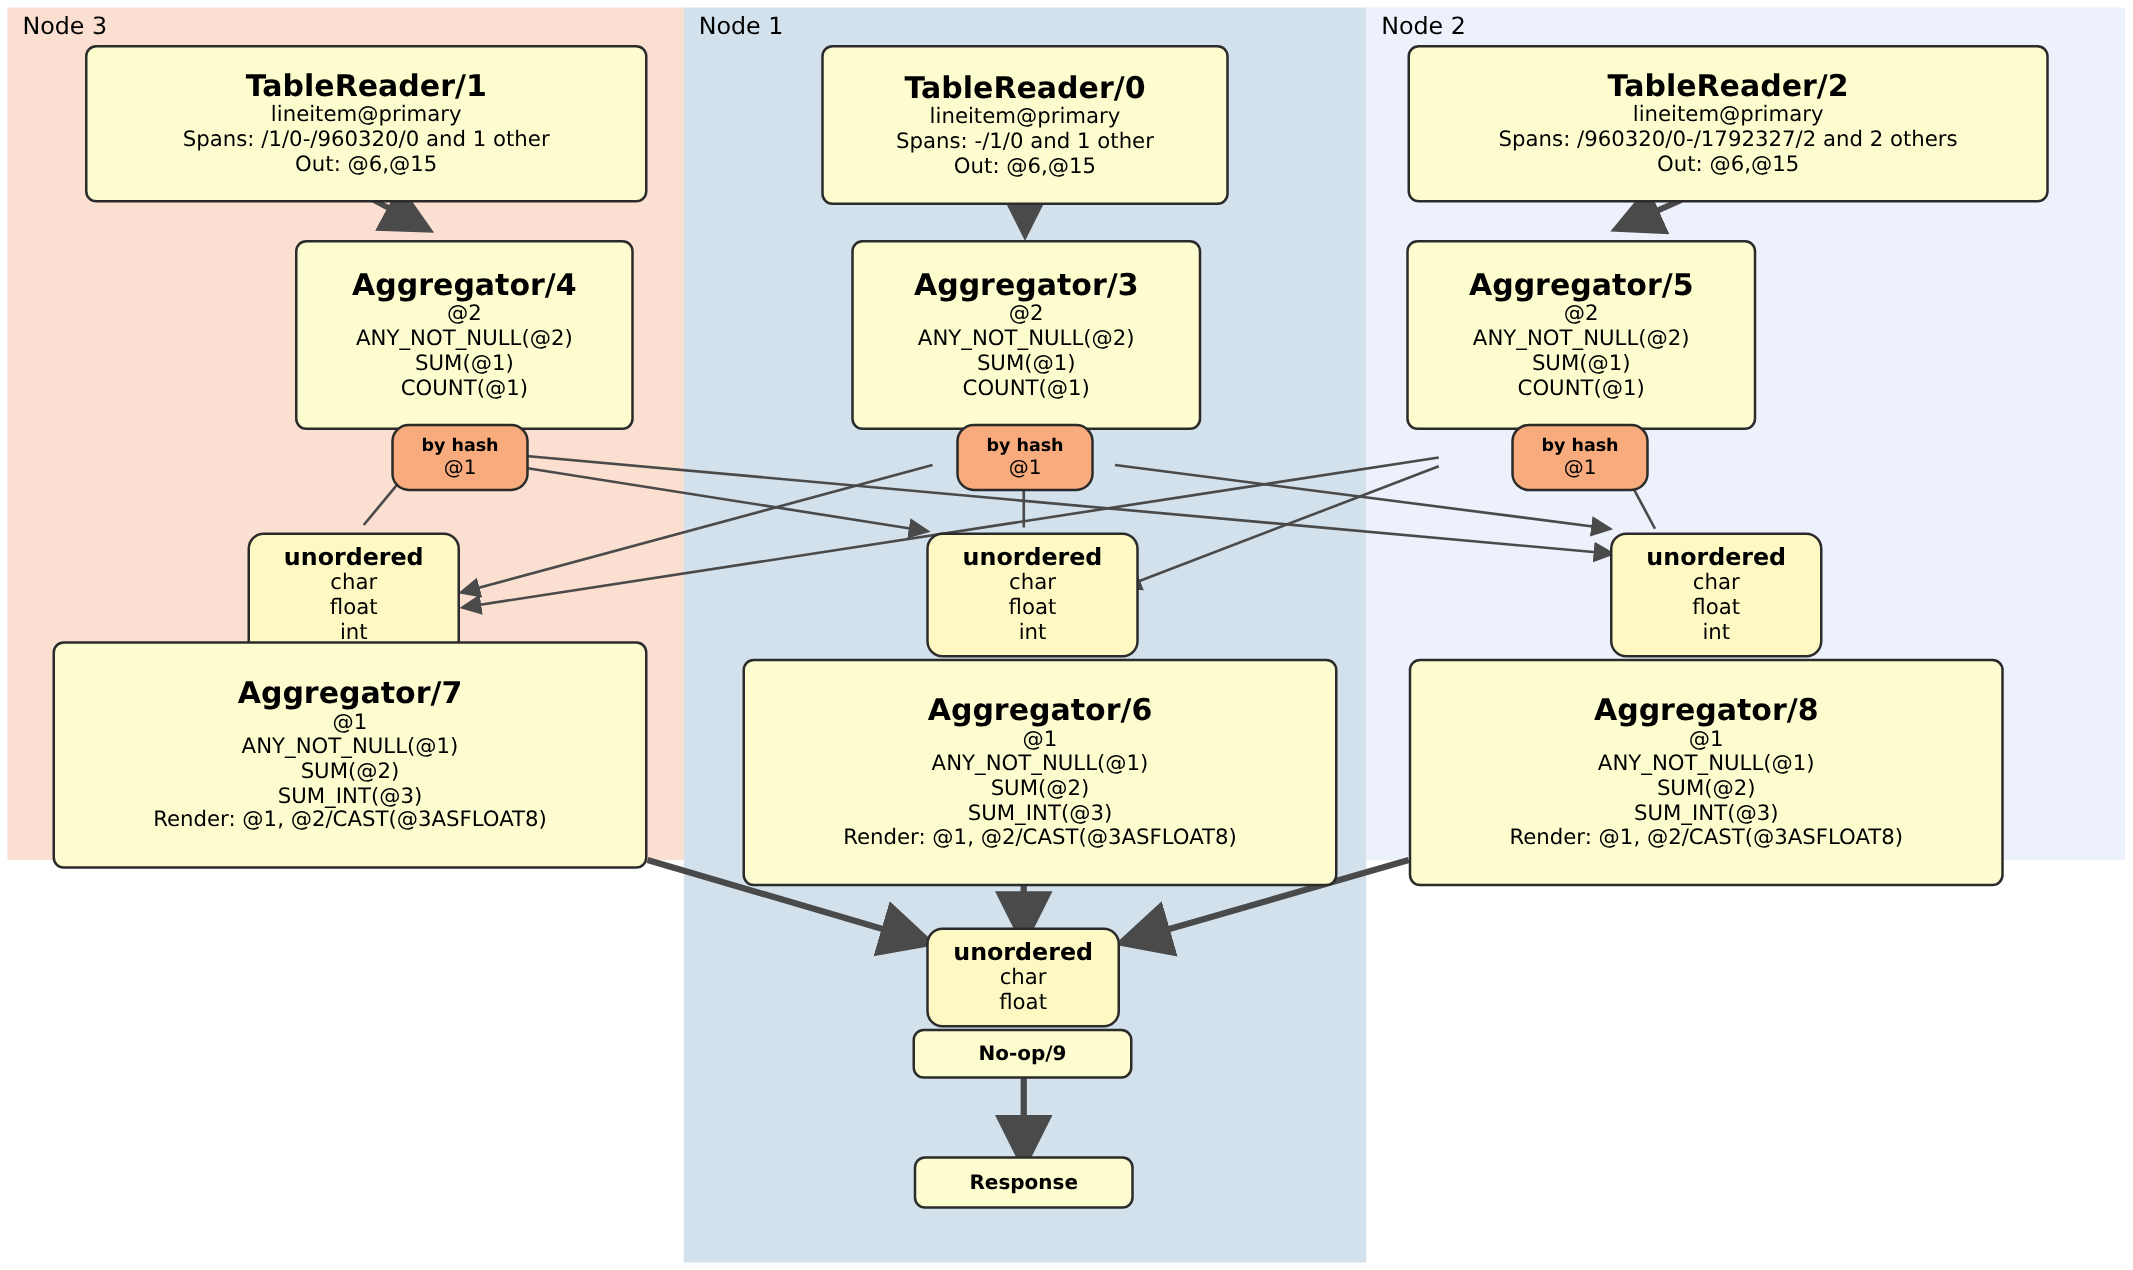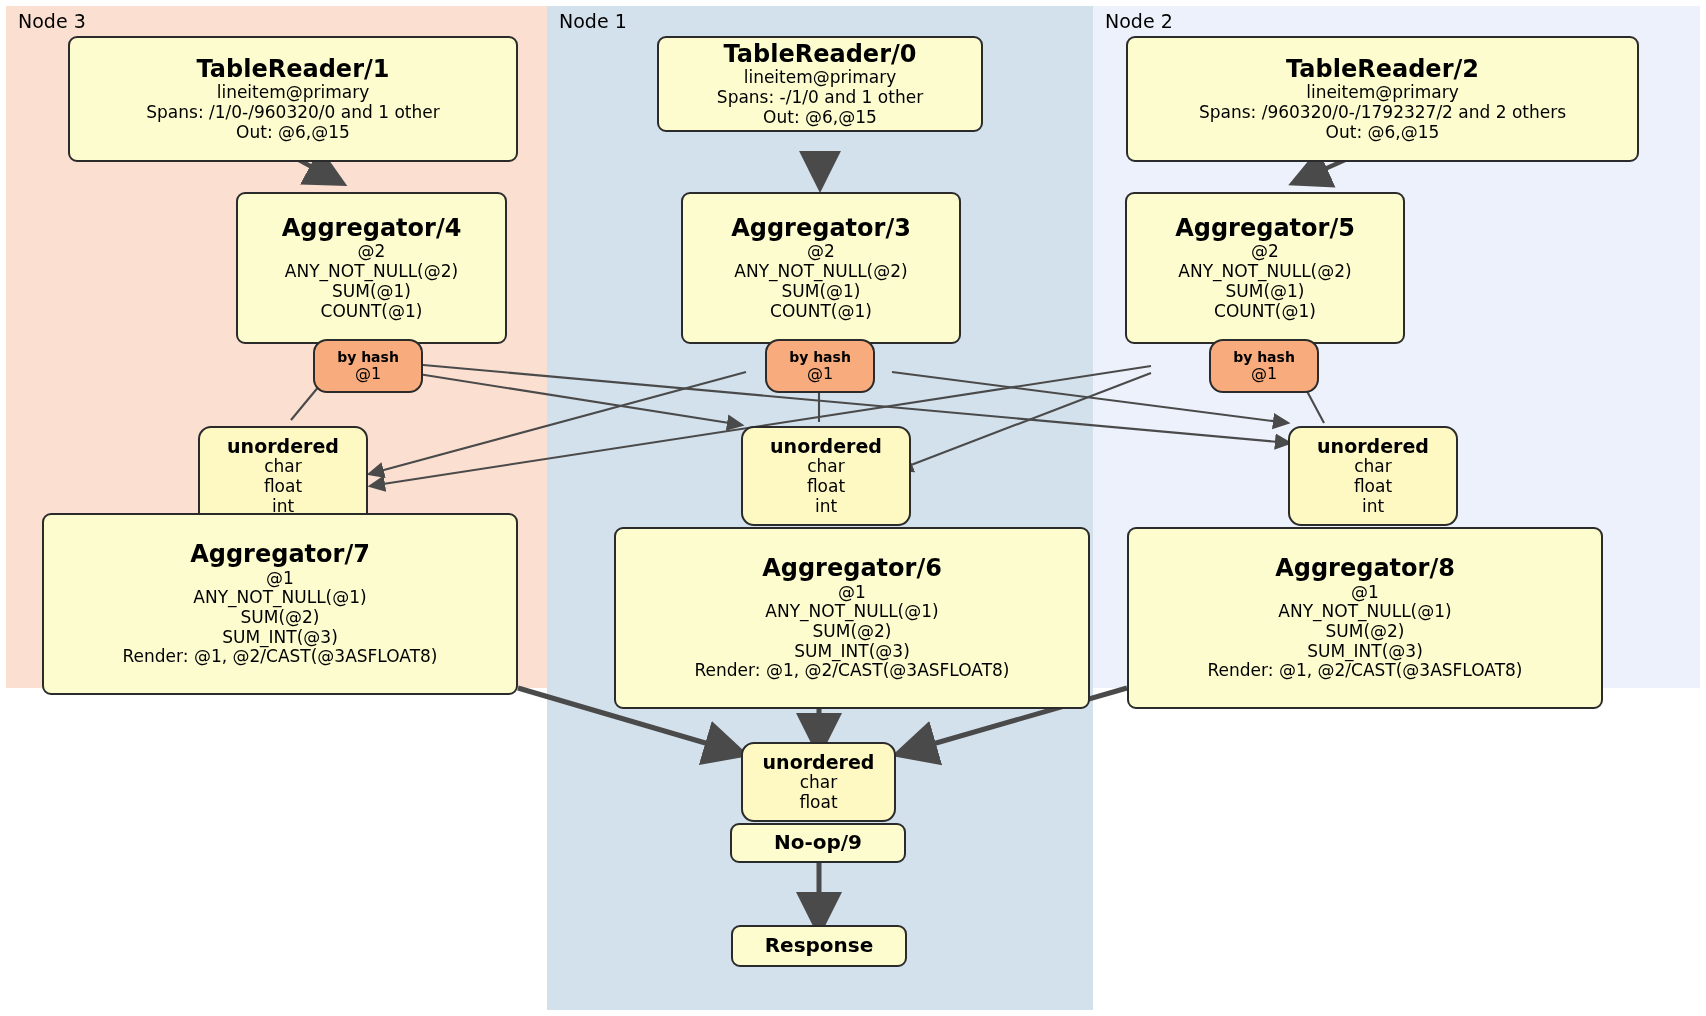--- a/index.html
+++ b/index.html
@@ -37,21 +37,21 @@
   .router{
     background:#f8ab7c;border-radius:14px;border:2px solid #2b2b2b;
   }
   .router .ttl{font-size:14px;text-align:right;}
   .router .ln{font-size:16px;}
   .sync{
     background:#fef9c3;border-radius:13px;border:2px solid #2b2b2b;
   }
   .sync .ttl{font-size:19px;}
   .sync .ln{font-size:17px;}
-  .small .ttl{font-size:20px;}
+  .small .ttl{font-size:16px;}
 </style>
 </head>
 <body>
 
 <div id="stage">
 
   <div class="cluster" id="cluster-node3">
     <div class="cluster-label">Node 3</div>
   </div>
   <div class="cluster" id="cluster-node1">
@@ -110,21 +110,21 @@
     </g>
   </svg>
 
   <div class="node proc" id="tr1" style="left:68px;top:36px;width:450px;height:126px;">
     <div class="ttl">TableReader/1</div>
     <div class="ln">lineitem@primary</div>
     <div class="ln">Spans: /1/0-/960320/0 and 1 other</div>
     <div class="ln">Out: @6,@15</div>
   </div>
 
-  <div class="node proc" id="tr0" style="left:657px;top:36px;width:326px;height:96px;">
+  <div class="node proc" id="tr0" style="left:657px;top:36px;width:326px;height:128px;">
     <div class="ttl">TableReader/0</div>
     <div class="ln">lineitem@primary</div>
     <div class="ln">Spans: -/1/0 and 1 other</div>
     <div class="ln">Out: @6,@15</div>
   </div>
 
   <div class="node proc" id="tr2" style="left:1126px;top:36px;width:513px;height:126px;">
     <div class="ttl">TableReader/2</div>
     <div class="ln">lineitem@primary</div>
     <div class="ln">Spans: /960320/0-/1792327/2 and 2 others</div>
@@ -189,21 +189,21 @@
 
   <div class="node proc" id="ag7" style="left:42px;top:513px;width:476px;height:182px;">
     <div class="ttl">Aggregator/7</div>
     <div class="ln">@1</div>
     <div class="ln">ANY_NOT_NULL(@1)</div>
     <div class="ln">SUM(@2)</div>
     <div class="ln">SUM_INT(@3)</div>
     <div class="ln">Render: @1, @2/CAST(@3ASFLOAT8)</div>
   </div>
 
-  <div class="node proc" id="ag6" style="left:614px;top:527px;width:476px;height:182px;">
+  <div class="node proc" id="ag6" style="left:594px;top:527px;width:476px;height:182px;">
     <div class="ttl">Aggregator/6</div>
     <div class="ln">@1</div>
     <div class="ln">ANY_NOT_NULL(@1)</div>
     <div class="ln">SUM(@2)</div>
     <div class="ln">SUM_INT(@3)</div>
     <div class="ln">Render: @1, @2/CAST(@3ASFLOAT8)</div>
   </div>
 
   <div class="node proc" id="ag8" style="left:1127px;top:527px;width:476px;height:182px;">
     <div class="ttl">Aggregator/8</div>

